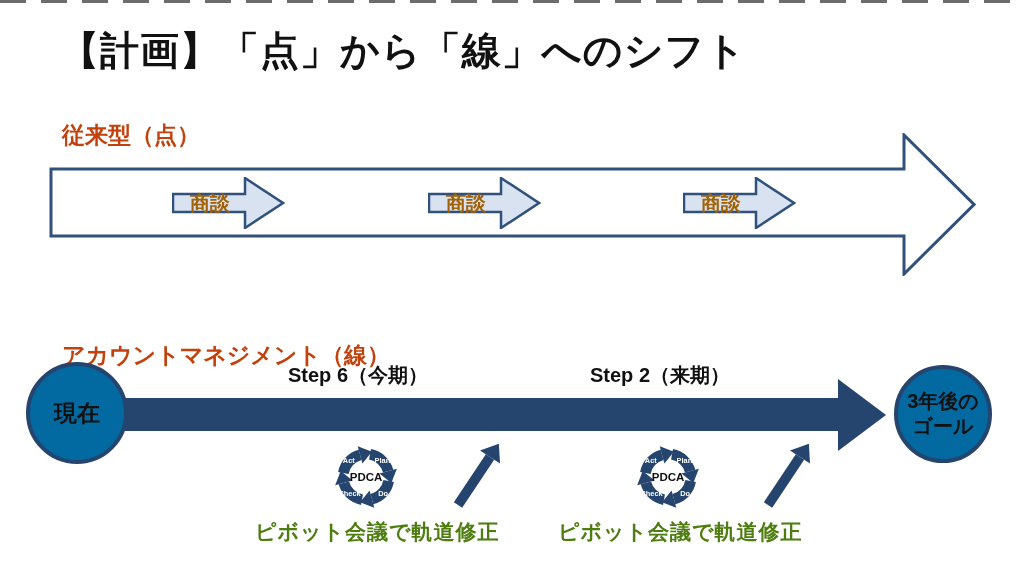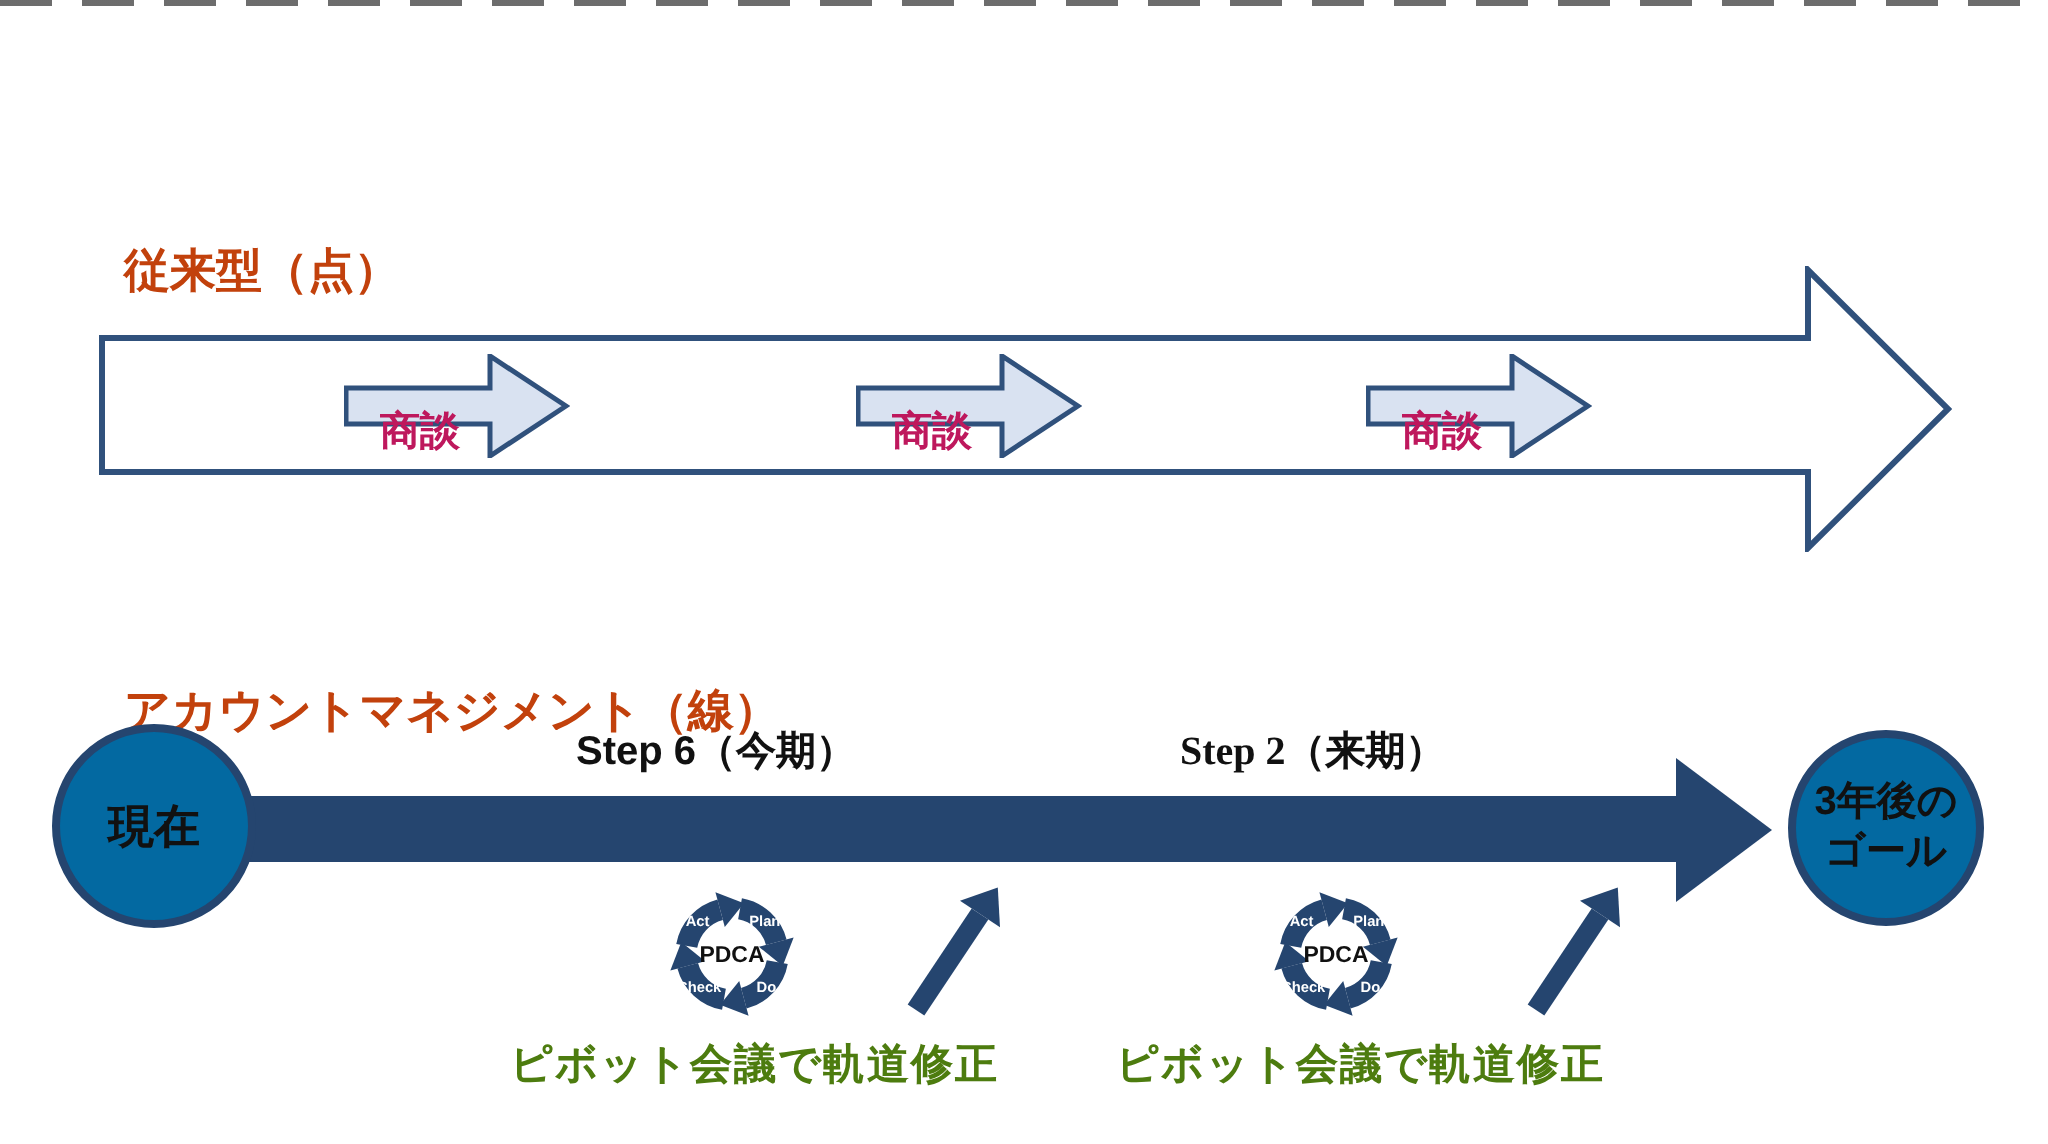--- a/index.html
+++ b/index.html
@@ -35,31 +35,31 @@
   .legacy-heading{top:120px;}
   .account-heading{top:296px;margin-top:44px;}
 
   .big-arrow{position:absolute;left:49px;top:133px;width:927px;height:143px;}
   .big-arrow polygon{fill:#ffffff;stroke:var(--navy-border);stroke-width:3;stroke-linejoin:miter;}
 
   .mini-arrow{position:absolute;top:177px;width:113px;height:52px;}
   .mini-arrow svg{position:absolute;left:0;top:0;width:113px;height:52px;}
   .mini-arrow polygon{fill:var(--light-blue);stroke:var(--navy-border);stroke-width:2.5;}
   .mini-arrow .mini-label{
-    position:absolute;left:0;top:12px;width:76px;height:100%;
+    position:absolute;left:0;top:0;width:76px;height:100%;
     display:flex;align-items:center;justify-content:center;
-    font-size:20px;font-weight:bold;color:#be185d;
+    font-size:20px;font-weight:bold;color:#a16207;
   }
 
   .step-label{
     position:absolute;top:362px;
     font-size:20px;font-weight:bold;color:#111;white-space:nowrap;
   }
   .step1{left:288px;}
-  .step2{left:590px;font-family:Liberation Serif, serif;}
+  .step2{left:590px;}
 
   .tl-bar{position:absolute;left:90px;top:398px;width:748px;height:33px;background:var(--navy);z-index:1;}
   .tl-bar-head{
     position:absolute;left:838px;top:379px;width:0;height:0;z-index:1;
     border-top:36px solid transparent;border-bottom:36px solid transparent;
     border-left:48px solid var(--navy);
   }
 
   .circle{
     position:absolute;border-radius:50%;
@@ -90,20 +90,21 @@
   }
   .pivot-1{left:255px;}
   .pivot-2{left:558px;}
 </style>
 </head>
 <body>
 
 <div class="slide">
   <div class="top-line"></div>
 
+  <h1 class="title">【計画】「点」から「線」へのシフト</h1>
 
   <div class="sec-label legacy-heading">従来型（点）</div>
 
   <svg class="big-arrow" viewBox="0 0 927 143" preserveAspectRatio="none">
     <polygon points="2,36 855,36 855,2 925,71.5 855,141 855,103 2,103"></polygon>
   </svg>
 
   <div class="mini-arrow" style="left:172px">
     <svg viewBox="0 0 113 52">
         <polygon points="1,17 73,17 73,1 111,26 73,51 73,35 1,35"></polygon>

